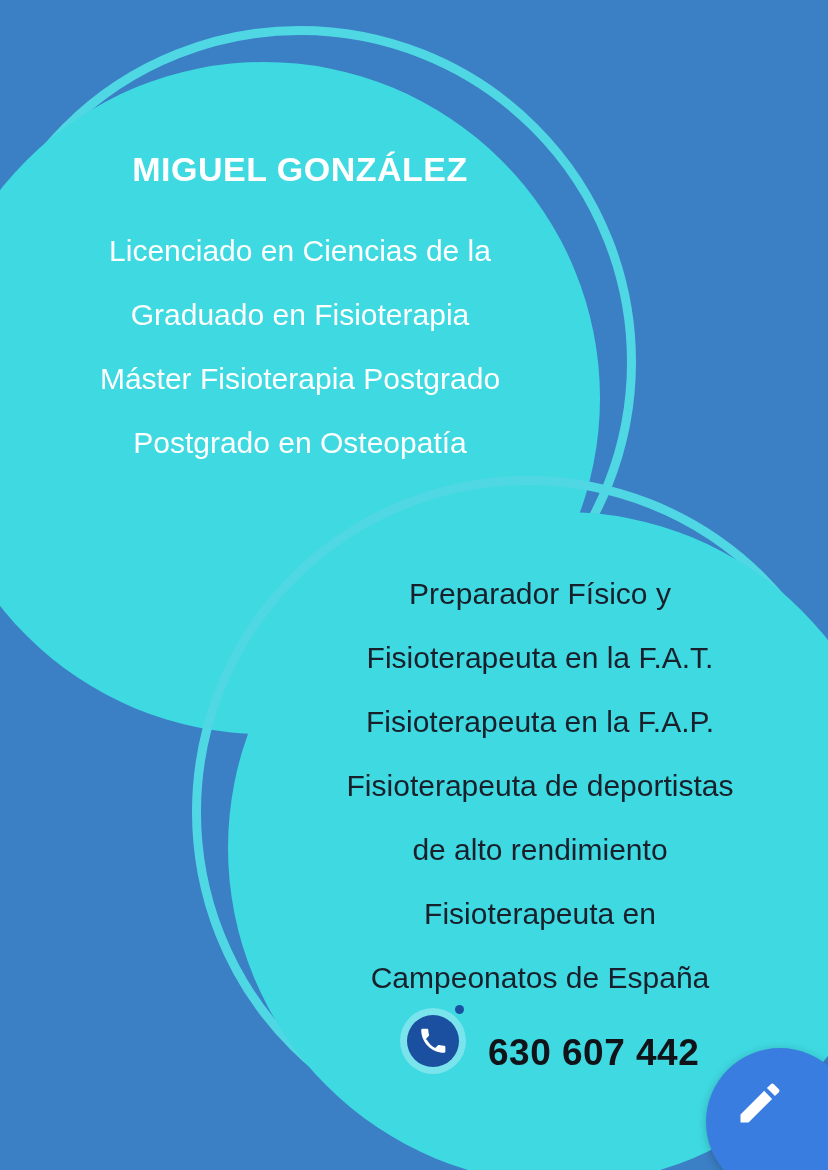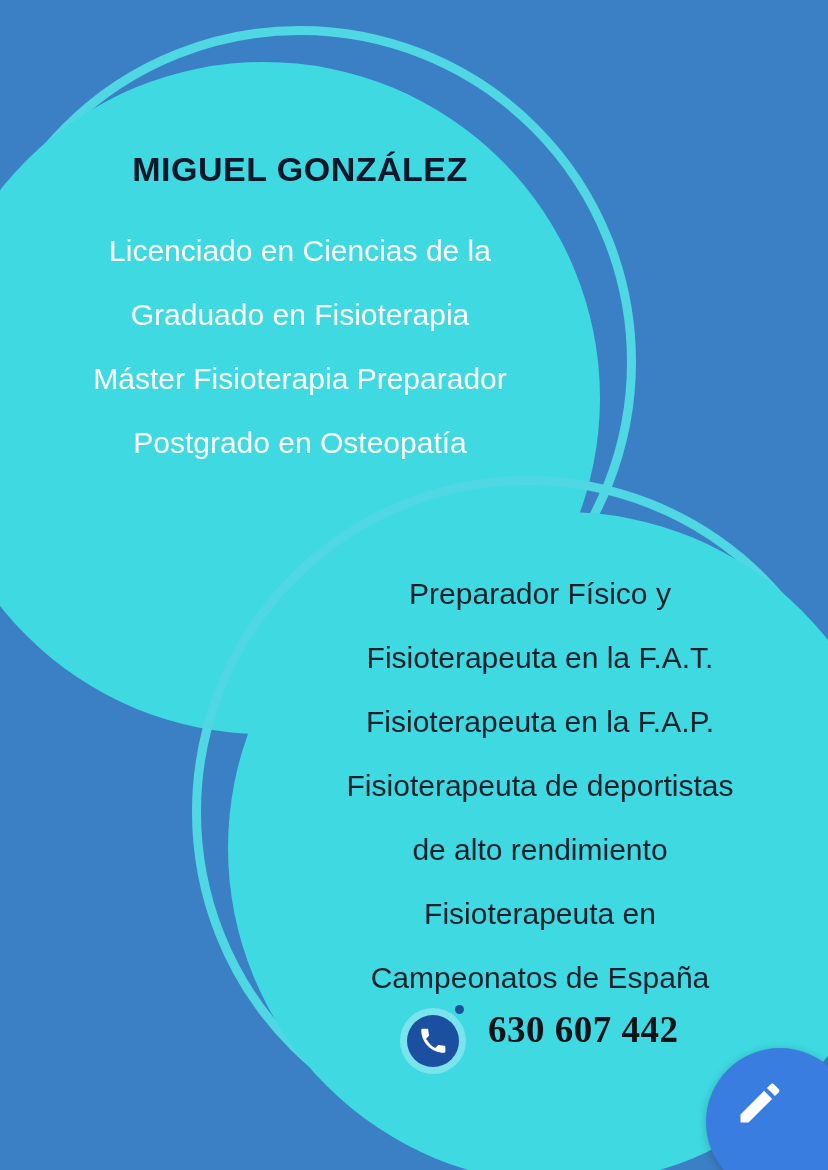--- a/index.html
+++ b/index.html
@@ -77,21 +77,21 @@
     left: 12px;
     top: 150px;
     width: 576px;
     text-align: center;
   }
   #top-block .name {
     font-size: 34px;
     font-weight: bold;
     letter-spacing: 0.5px;
     margin-bottom: 30px;
-    color: #0f172a;
+    color: #ffffff;
   }
   #top-block .line {
     font-size: 30px;
     line-height: 64px;
     color: #ffffff;
     white-space: nowrap;
   }
 
   #bottom-block {
     left: 250px;
@@ -106,23 +106,22 @@
     white-space: nowrap;
   }
 
   
   .phone-row {
     position: absolute;
     z-index: 6;
     left: 400px;
     top: 1008px;
     display: flex;
-    align-items: flex-start;
+    align-items: flex-end;
     gap: 22px;
-    font-family: Liberation Serif, serif;
   }
   .phone-badge {
     position: relative;
     width: 66px;
     height: 66px;
     display: flex;
     align-items: center;
     justify-content: center;
   }
   .phone-badge .halo {
@@ -189,21 +188,21 @@
   <div class="circle-top-ring"></div>
   <div class="circle-top-fill"></div>
 
   <div class="circle-bottom-ring"></div>
   <div class="circle-bottom-fill"></div>
 
   <div class="block" id="top-block">
     <div class="name">MIGUEL GONZÁLEZ</div>
     <div class="line">Licenciado en Ciencias de la</div>
     <div class="line">Graduado en Fisioterapia</div>
-    <div class="line">Máster Fisioterapia Preparador</div>
+    <div class="line">Máster Fisioterapia Postgrado</div>
     <div class="line">Postgrado en Osteopatía</div>
   </div>
 
   <div class="block" id="bottom-block">
     <div class="line">Preparador Físico y</div>
     <div class="line">Fisioterapeuta en la F.A.T.</div>
     <div class="line">Fisioterapeuta en la F.A.P.</div>
     <div class="line">Fisioterapeuta de deportistas</div>
     <div class="line">de alto rendimiento</div>
     <div class="line">Fisioterapeuta en</div>

